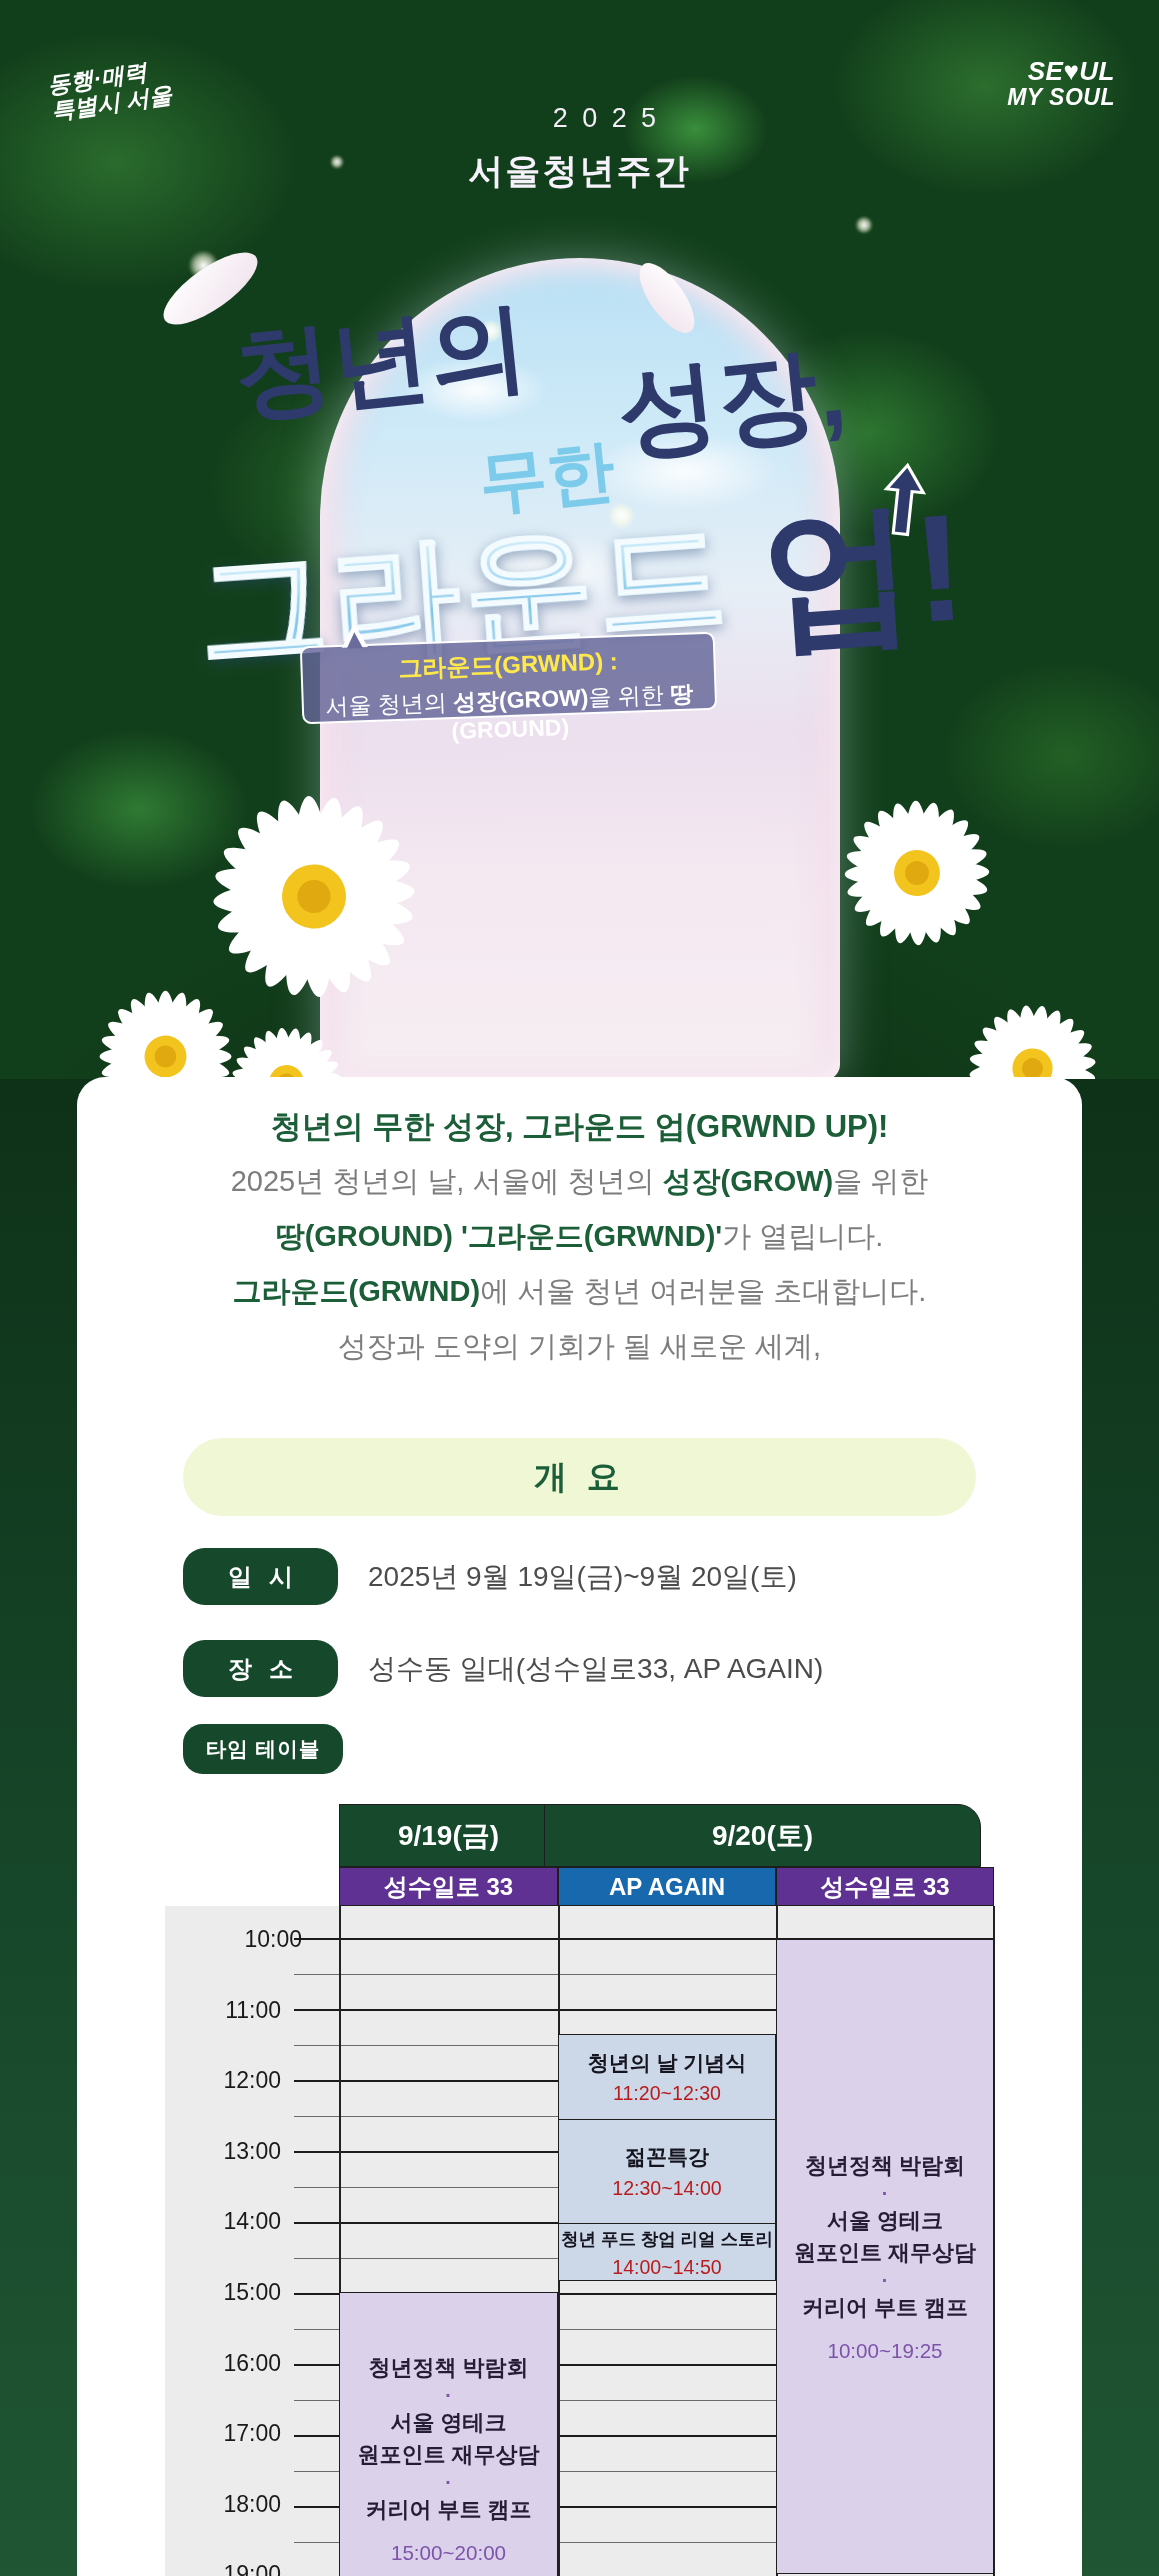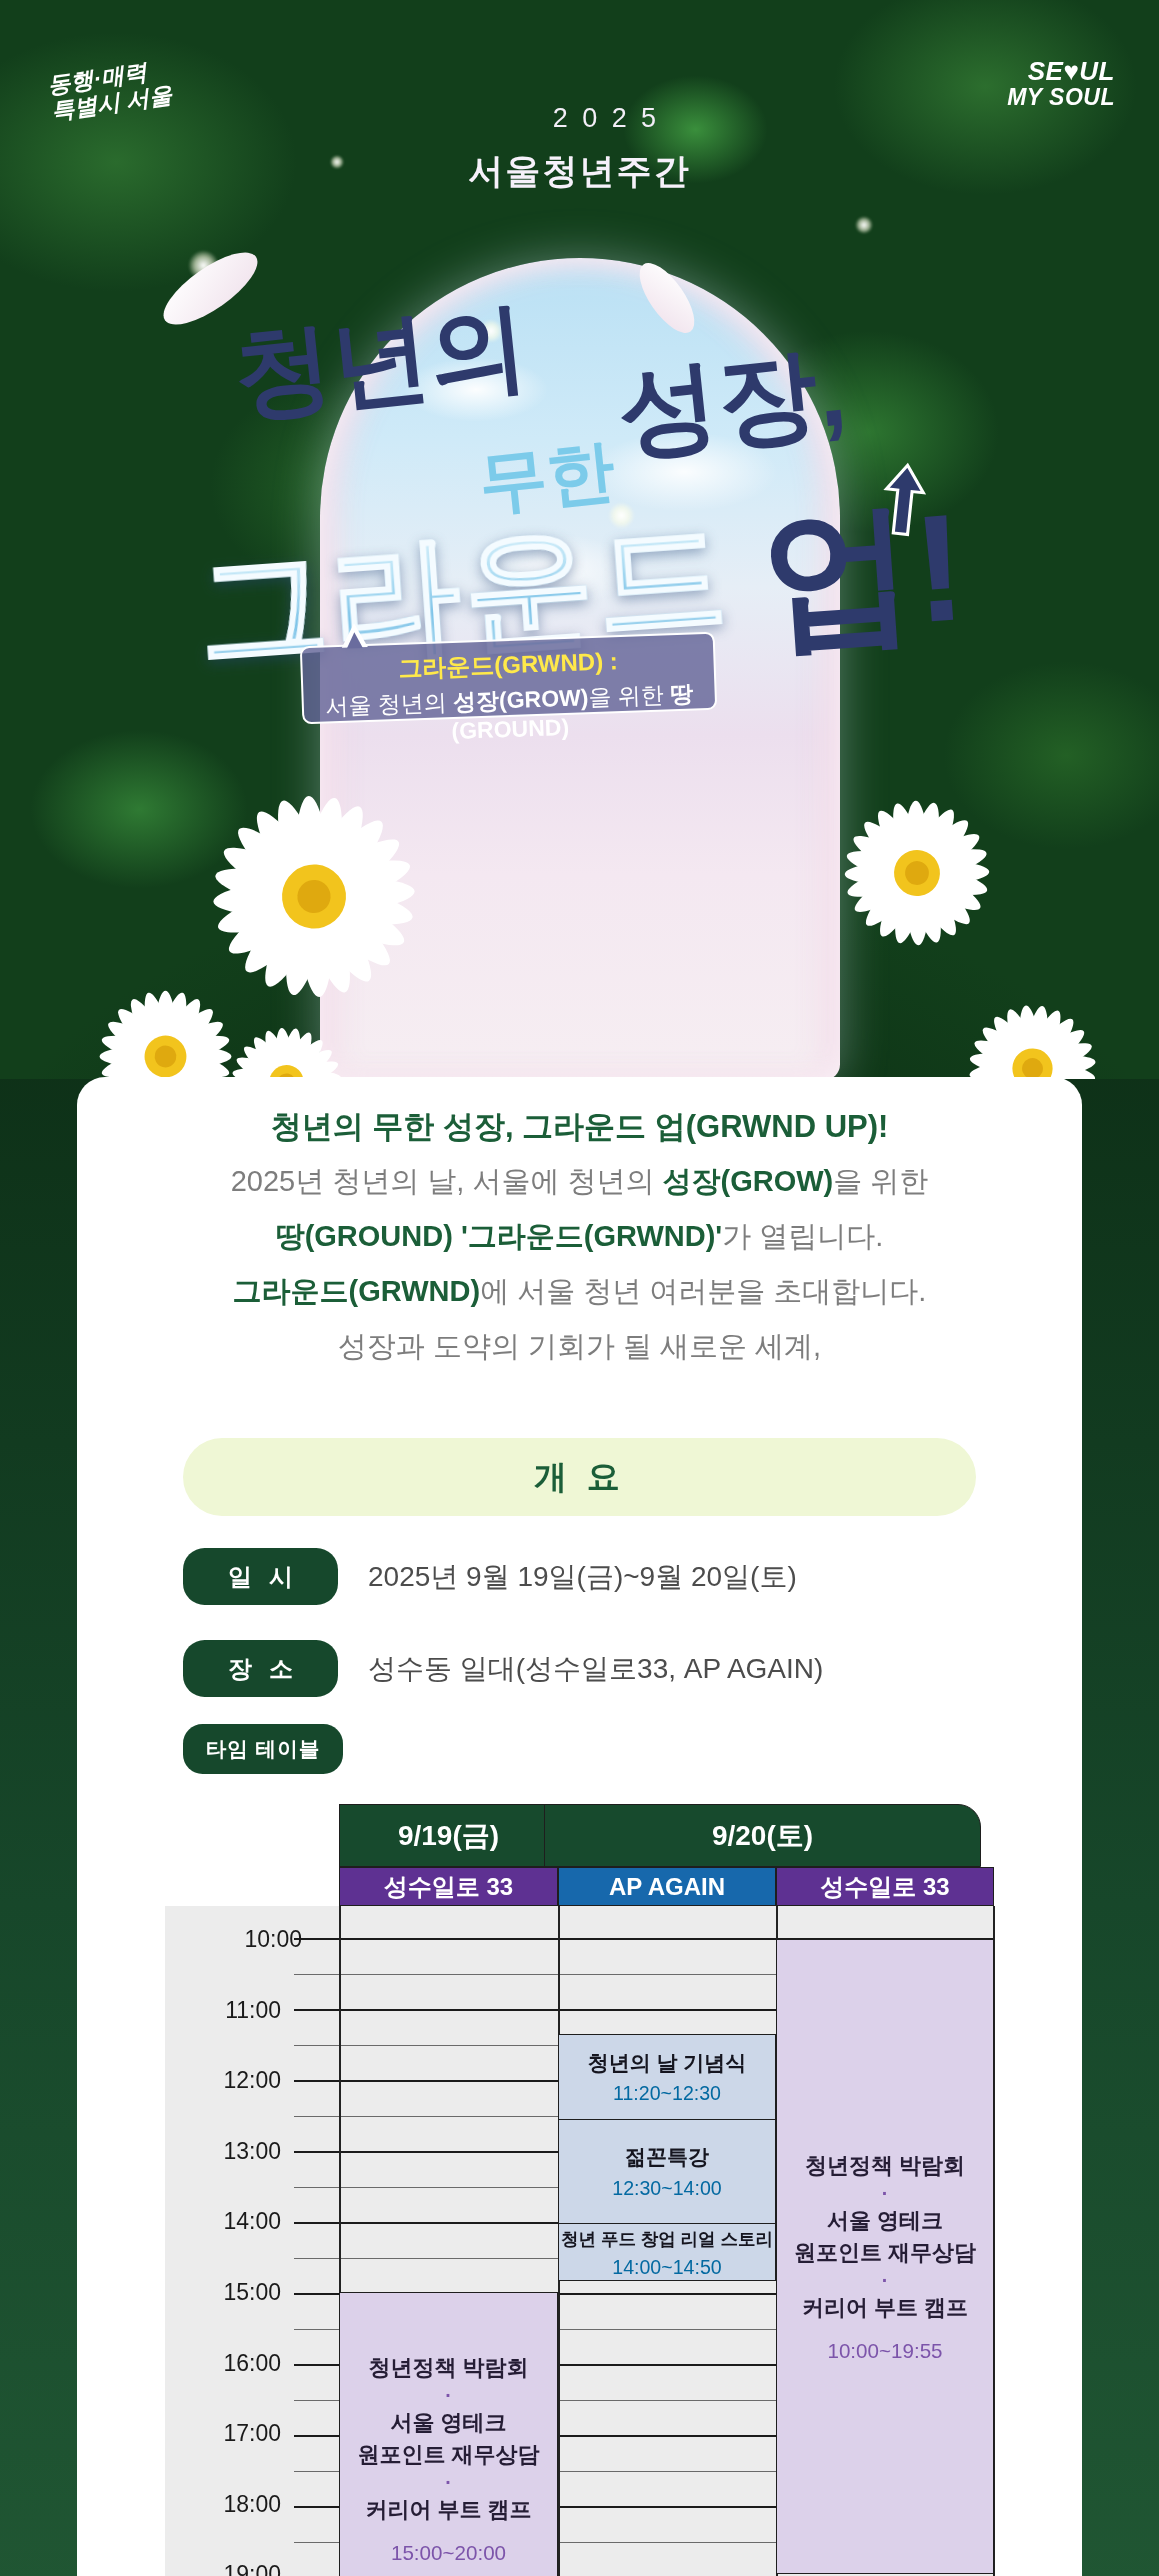--- a/index.html
+++ b/index.html
@@ -101,21 +101,21 @@
     background:repeating-linear-gradient(to bottom,#6a6a6a 0 1px,rgba(0,0,0,0) 1px 71px);}
   .vdiv{position:absolute;top:0;width:1.5px;height:721px;background:#222;}
   .tlabel{position:absolute;width:116px;text-align:right;font-size:23px;color:#1a1a1a;font-weight:500;
     height:31px;line-height:31px;}
   .ev{position:absolute;box-sizing:border-box;border:1.5px solid #1e1e1e;}
   .ev-ap{left:393px;top:128px;width:218px;height:247px;background:#ccd7e8;}
   .ev-ap .sec{box-sizing:border-box;display:flex;flex-direction:column;align-items:center;justify-content:center;}
   .ev-ap .s2,.ev-ap .s3{border-top:1.5px solid #1e1e1e;}
   .ev-ap .et{font-size:21px;font-weight:bold;color:#15151f;white-space:nowrap;}
   .ev-ap .s3 .et{font-size:17.5px;}
-  .ev-ap .etm{font-size:19.6px;color:#0369a1;margin-top:5.2px;}
+  .ev-ap .etm{font-size:19.6px;color:#b91c1c;margin-top:5.2px;}
   .ev-p{background:#dcd1ea;display:flex;flex-direction:column;align-items:center;justify-content:center;}
   .ev-fri{left:174px;top:386px;width:219px;height:333px;}
   .ev-sat{left:611px;top:33px;width:218px;height:635px;}
   .ev-p .pl{font-size:22px;font-weight:bold;color:#251d35;line-height:32px;white-space:nowrap;}
   .ev-p .dot{font-size:19.6px;color:#7c54aa;line-height:23px;font-weight:bold;}
   .ev-p .ptm{font-size:20.6px;color:#7c54aa;margin-top:14.4px;}
 </style>
 </head>
 <body>
 
@@ -271,19 +271,19 @@
         <div class="ptm">15:00~20:00</div>
       </div>
 
       <div class="ev ev-p ev-sat">
         <div class="pl">청년정책 박람회</div>
         <div class="dot">·</div>
         <div class="pl">서울 영테크</div>
         <div class="pl">원포인트 재무상담</div>
         <div class="dot">·</div>
         <div class="pl">커리어 부트 캠프</div>
-        <div class="ptm">10:00~19:55</div>
+        <div class="ptm">10:00~19:25</div>
       </div>
     </div>
   </section>
 
 </main>
 
 
 </body></html>

